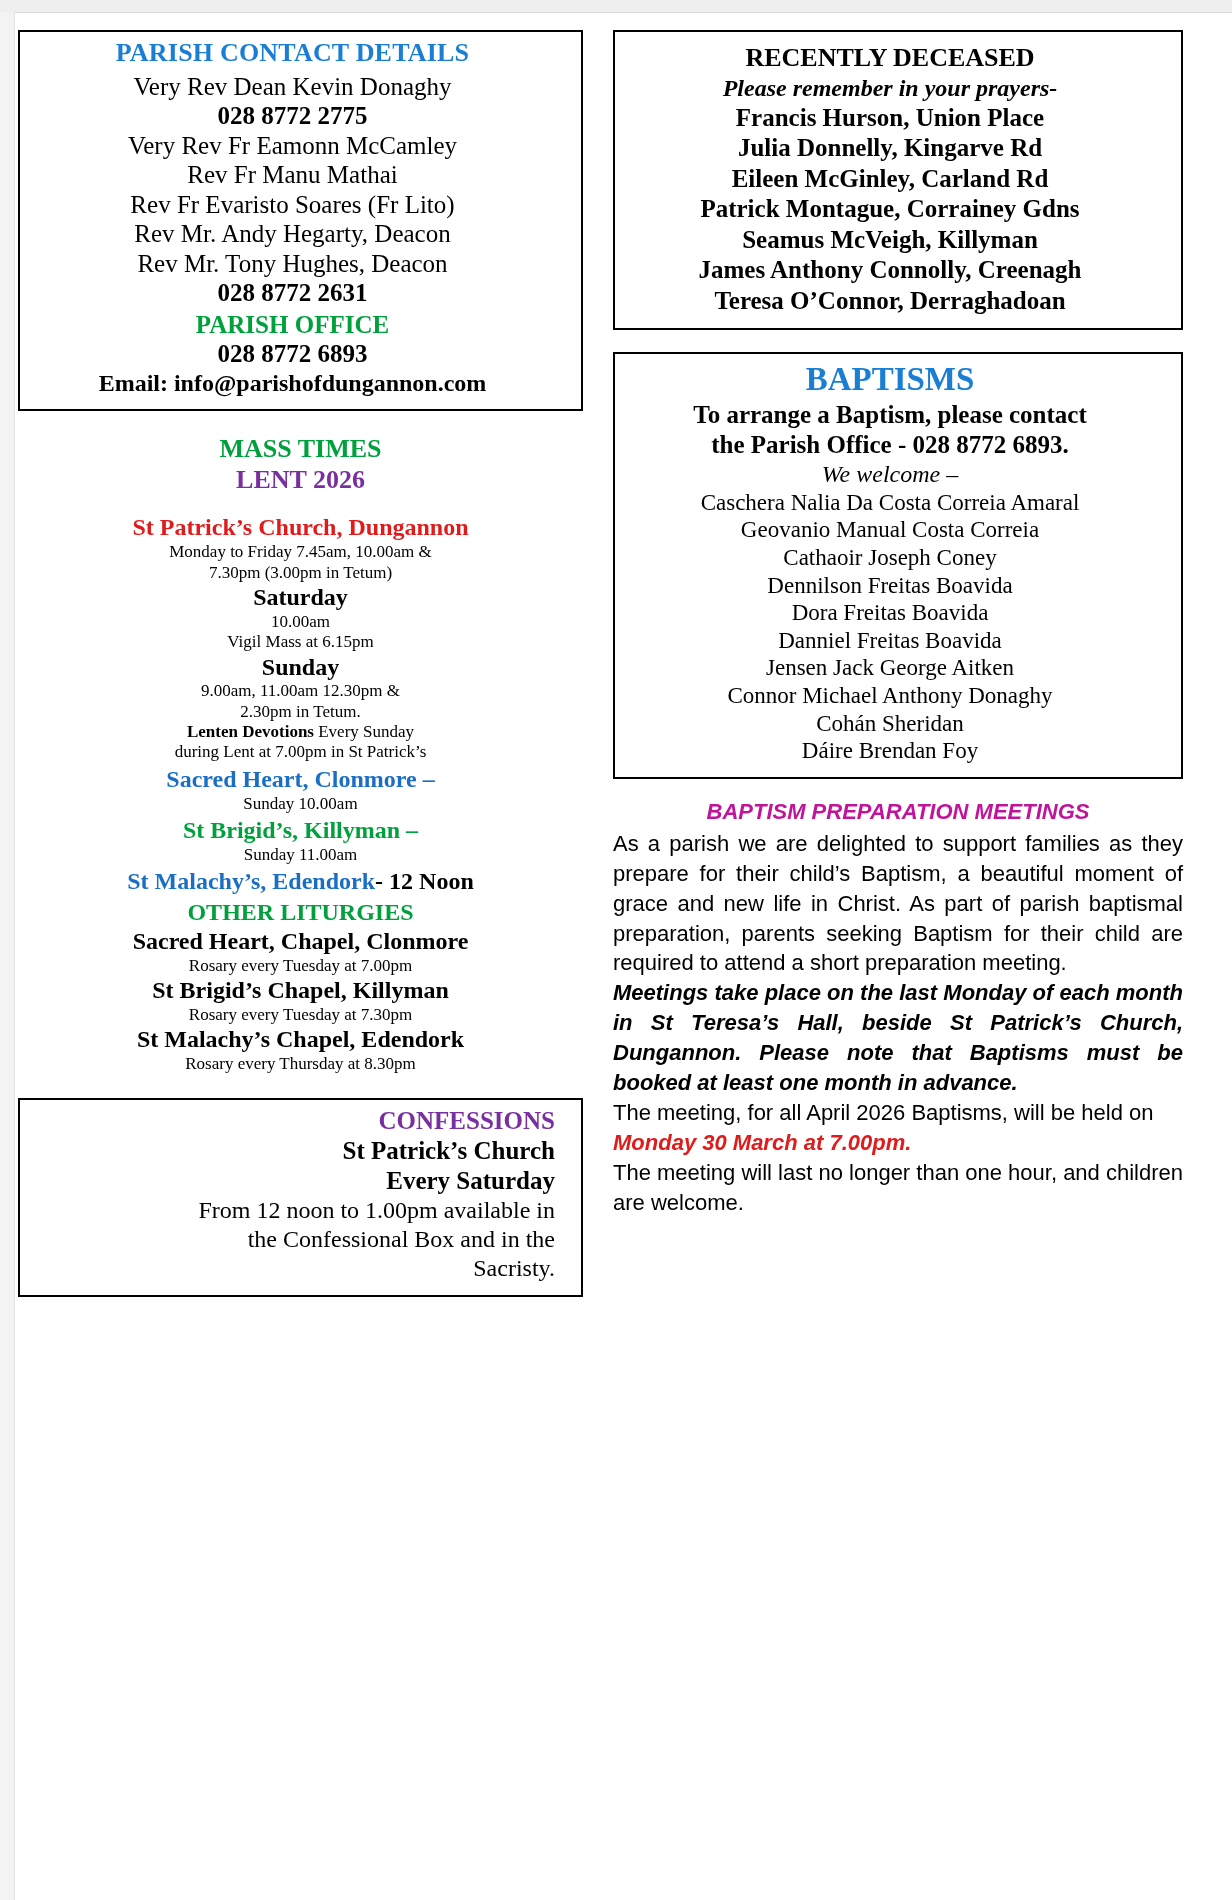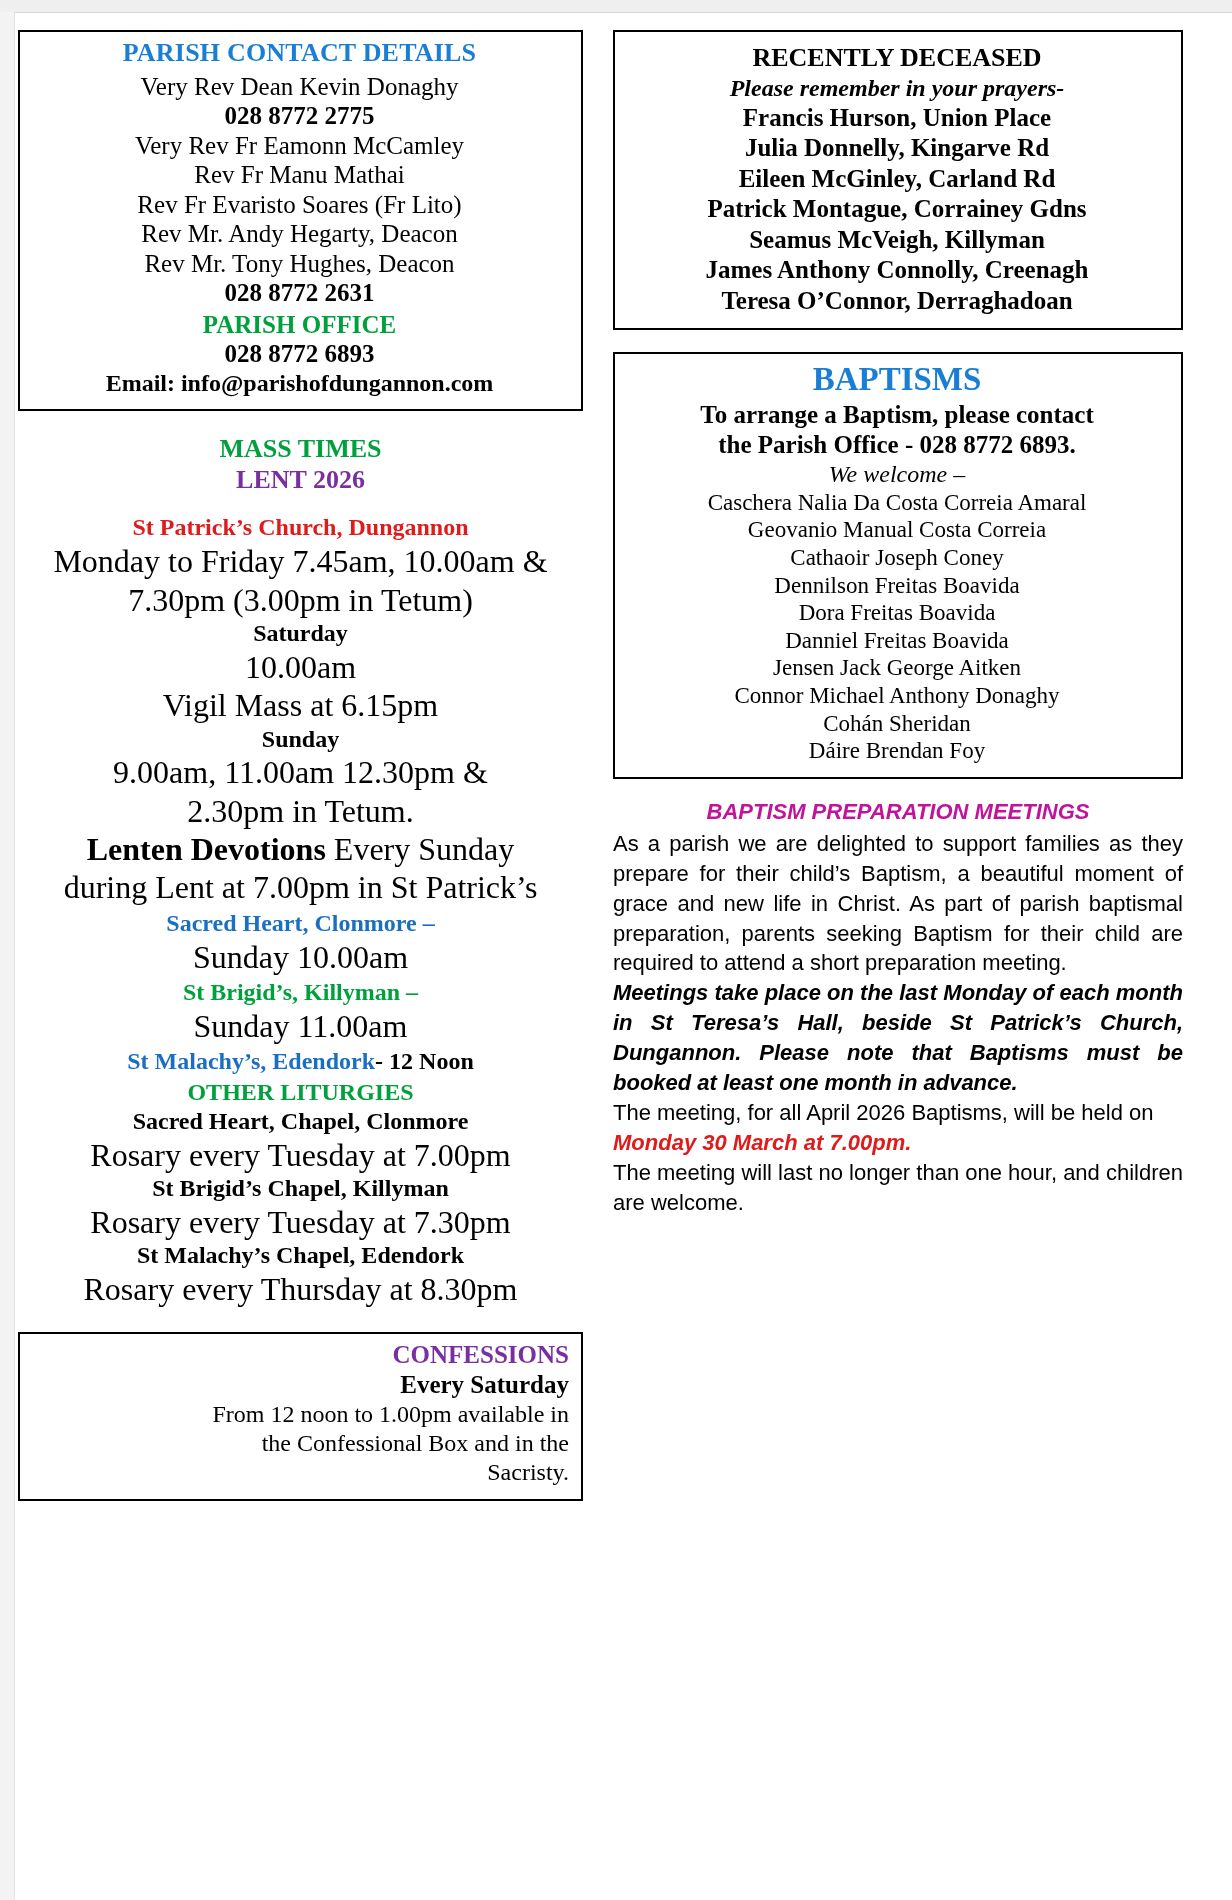--- a/index.html
+++ b/index.html
@@ -43,21 +43,21 @@
     top: 30px;
     width: 1200px;
     display: flex;
     gap: 30px;
   }
   .col-left { width: 565px; }
   .col-right { width: 570px; }
 
   .boxed {
     border: 2px solid #000;
-    padding: 6px 12px 12px 10px;
+    padding: 6px 26px 12px 10px;
     box-sizing: border-box;
   }
 
   .center { text-align: center; }
 
   
   .h-blue { color: #1a7fd4; font-weight: bold; }
   .h-green { color: #00a03c; font-weight: bold; }
   .h-purple { color: #7a2fa0; font-weight: bold; }
   .h-red { color: #e01b1b; font-weight: bold; }
@@ -90,21 +90,21 @@
 
   
   #mass-times {
     margin-top: 22px;
     text-align: center;
     line-height: 1.2;
   }
   #mass-times .mt-title { font-size: 26px; }
   #mass-times .mt-sub { font-size: 26px; }
   #mass-times .chname { font-size: 24px; margin-top: 2px; }
-  #mass-times .line { font-size: 32px; }
+  #mass-times .line { font-size: 17px; }
   #mass-times .bline { font-size: 24px; font-weight: bold; }
   #mass-times .spacer { height: 16px; }
   .inline-b { font-weight: bold; }
 
   
   #confessions-box {
     margin-top: 24px;
     line-height: 1.2;
     text-align: right;
   }
@@ -227,20 +227,21 @@
         <div class="bline">Sacred Heart, Chapel, Clonmore</div>
         <div class="line">Rosary every Tuesday at 7.00pm</div>
         <div class="bline">St Brigid’s Chapel, Killyman</div>
         <div class="line">Rosary every Tuesday at 7.30pm</div>
         <div class="bline">St Malachy’s Chapel, Edendork</div>
         <div class="line">Rosary every Thursday at 8.30pm</div>
       </div>
 
       <div class="boxed" id="confessions-box">
         <div class="title h-purple">CONFESSIONS</div>
+        <div class="bl">St Patrick’s Church</div>
         <div class="bl">Every Saturday</div>
         <div class="ln">From 12 noon to 1.00pm available in</div>
         <div class="ln">the Confessional Box and in the</div>
         <div class="ln">Sacristy.</div>
       </div>
 
     </div>
 
     <div class="col-right">
 

